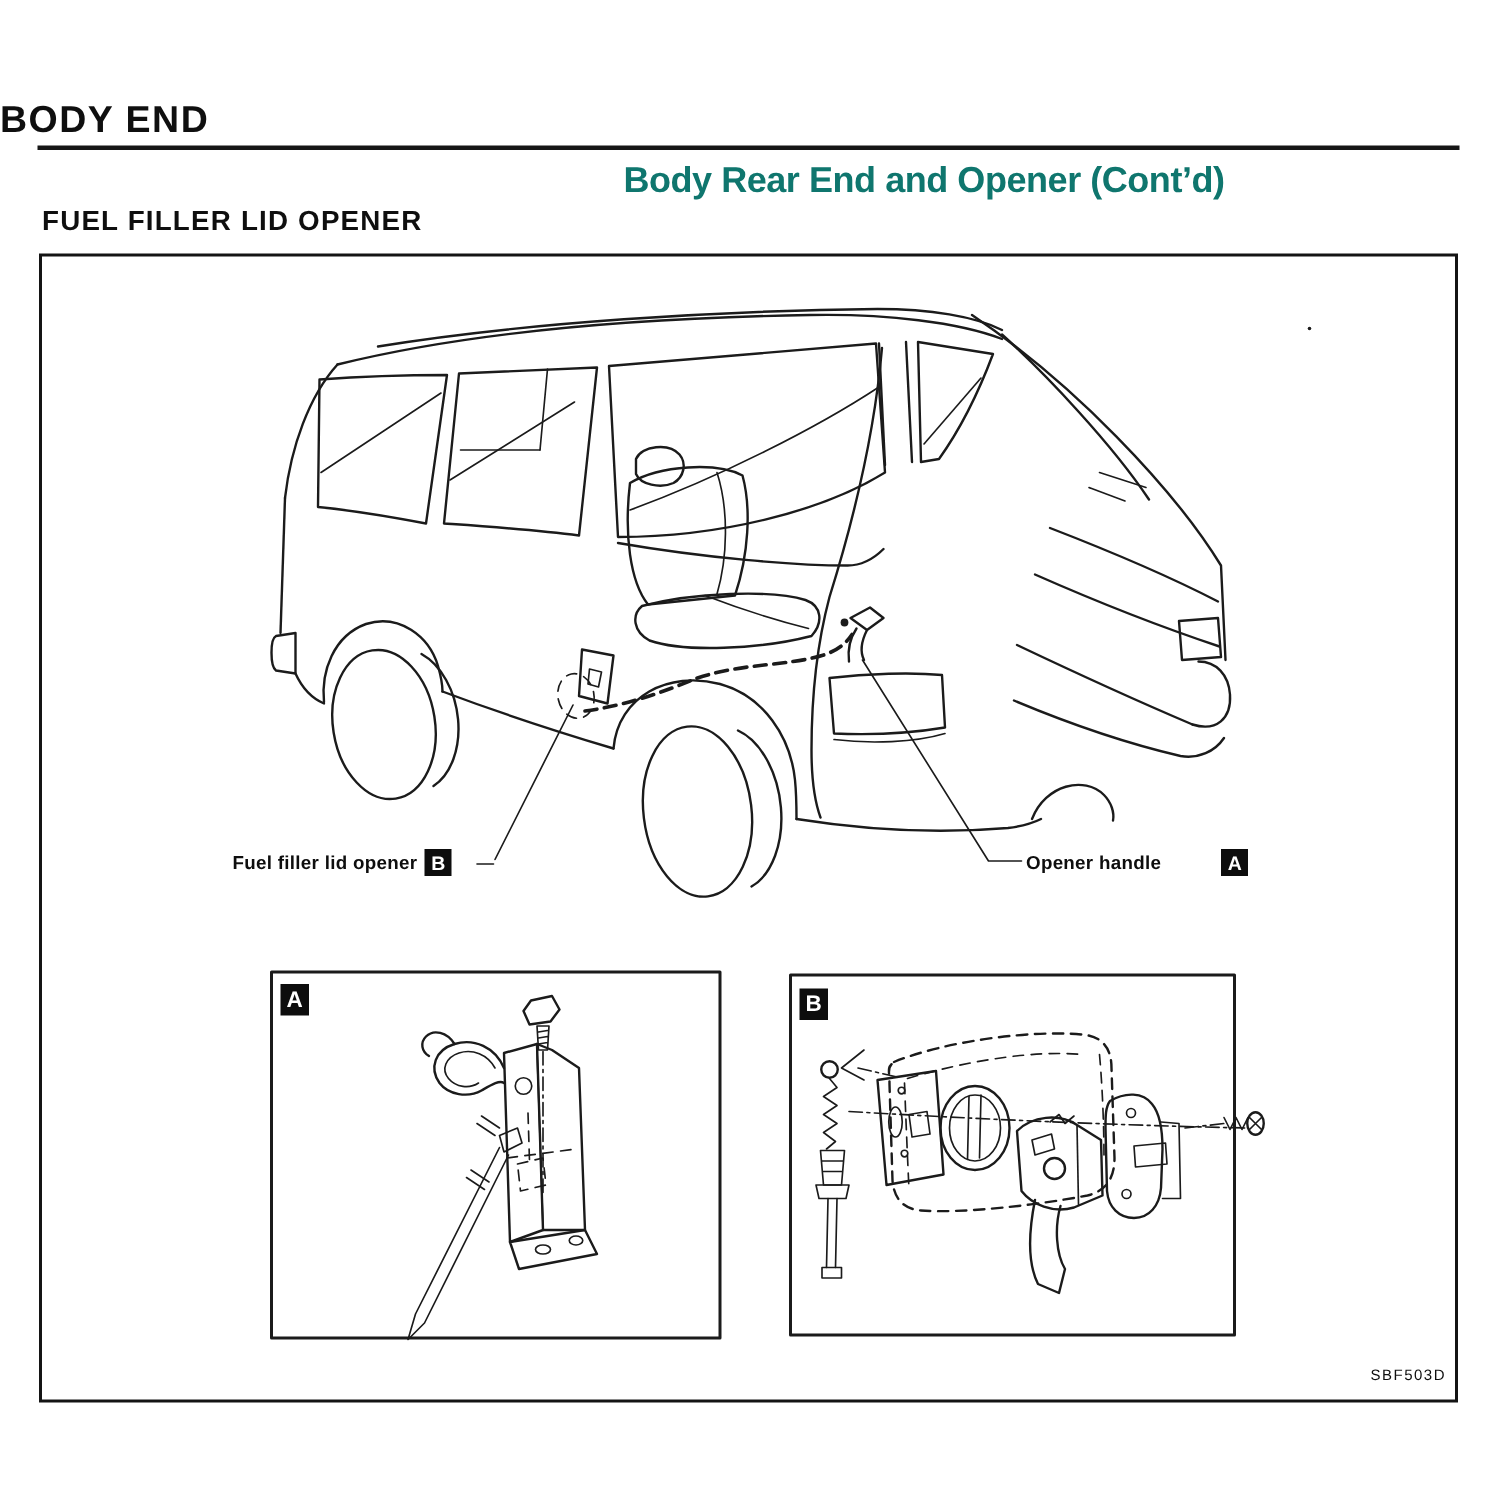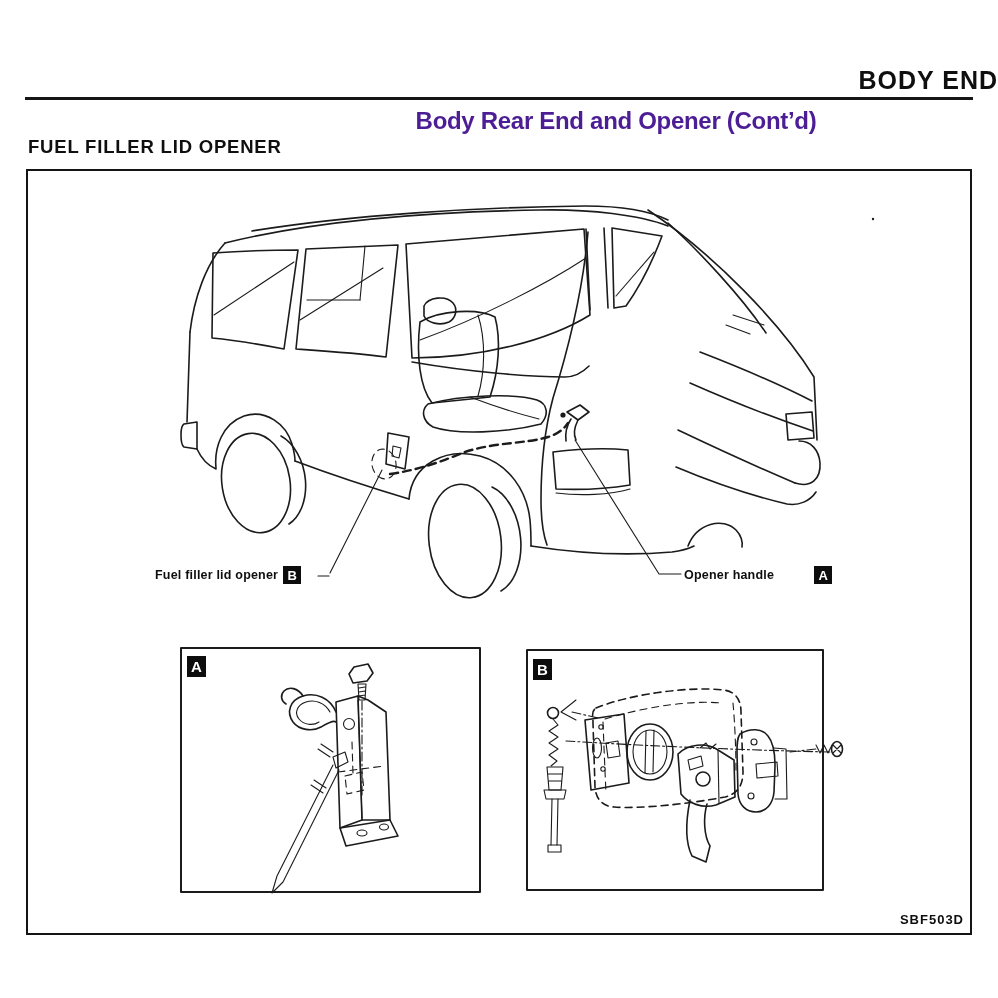--- a/index.html
+++ b/index.html
@@ -1,29 +1,29 @@
 <!DOCTYPE html>
 <html><head>
 <meta charset="utf-8">
 <style>
   html,body{margin:0;padding:0;}
   body{
     width:998px;height:998px;position:relative;background:#ffffff;
     font-family:"Liberation Sans", sans-serif;color:#111;overflow:hidden;
   }
   .section-title{
-    position:absolute;top:66px;left:0;width:998px;text-align:right;
+    position:absolute;top:66px;left:0;width:998px;text-align:left;
     font-size:25px;font-weight:bold;letter-spacing:1px;color:#0f0f0f;
   }
   .header-rule{
     position:absolute;top:97px;left:25px;width:948px;height:3px;background:#161616;
   }
   .subsection-title{
     position:absolute;top:107px;left:616px;transform:translateX(-50%);
-    font-size:24px;font-weight:bold;letter-spacing:-0.3px;white-space:nowrap;color:#4c1d95;
+    font-size:24px;font-weight:bold;letter-spacing:-0.3px;white-space:nowrap;color:#0f766e;
   }
   .page-heading{
     position:absolute;top:136px;left:28px;
     font-size:18.5px;font-weight:bold;letter-spacing:0.8px;color:#0f0f0f;white-space:nowrap;
   }
   .figure-frame{
     position:absolute;left:26px;top:169px;width:942px;height:762px;
     border:2px solid #141414;background:#ffffff;
   }
   .figure-art{position:absolute;left:0;top:0;width:942px;height:762px;}
@@ -43,21 +43,21 @@
     width:18px;height:18px;background:#0d0d0d;color:#ffffff;
     font-size:13px;font-weight:bold;line-height:1;
   }
   .inset-badge{
     position:absolute;display:inline-flex;align-items:center;justify-content:center;
     width:19px;height:21px;background:#0d0d0d;color:#ffffff;
     font-size:15px;font-weight:bold;line-height:1;
   }
   .figure-code{
     position:absolute;right:6px;top:741px;
-    font-size:13px;font-weight:bold;letter-spacing:1px;color:#0e0e0e;
+    font-size:10px;font-weight:normal;letter-spacing:1px;color:#0e0e0e;
   }
 </style>
 </head>
 <body>
 
 <div class="section-title">BODY END</div>
 <div class="header-rule"></div>
 <div class="subsection-title">Body Rear End and Opener (Cont’d)</div>
 <div class="page-heading">FUEL FILLER LID OPENER</div>
 

